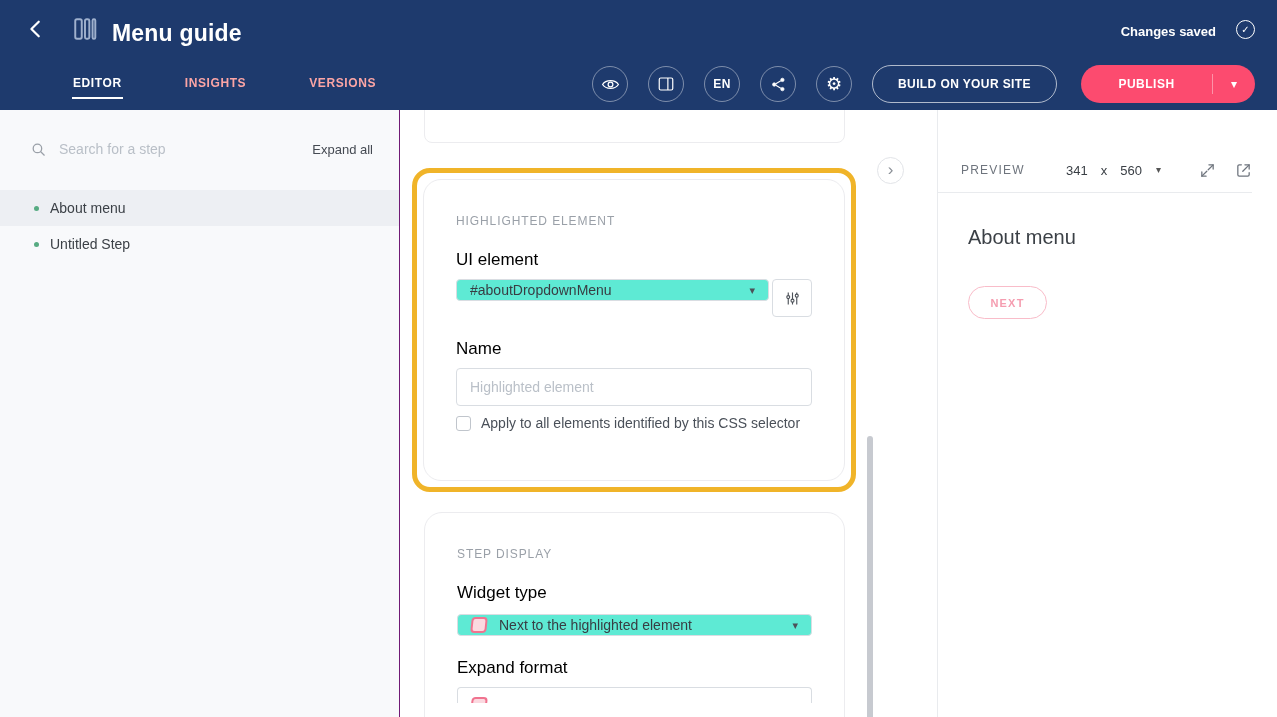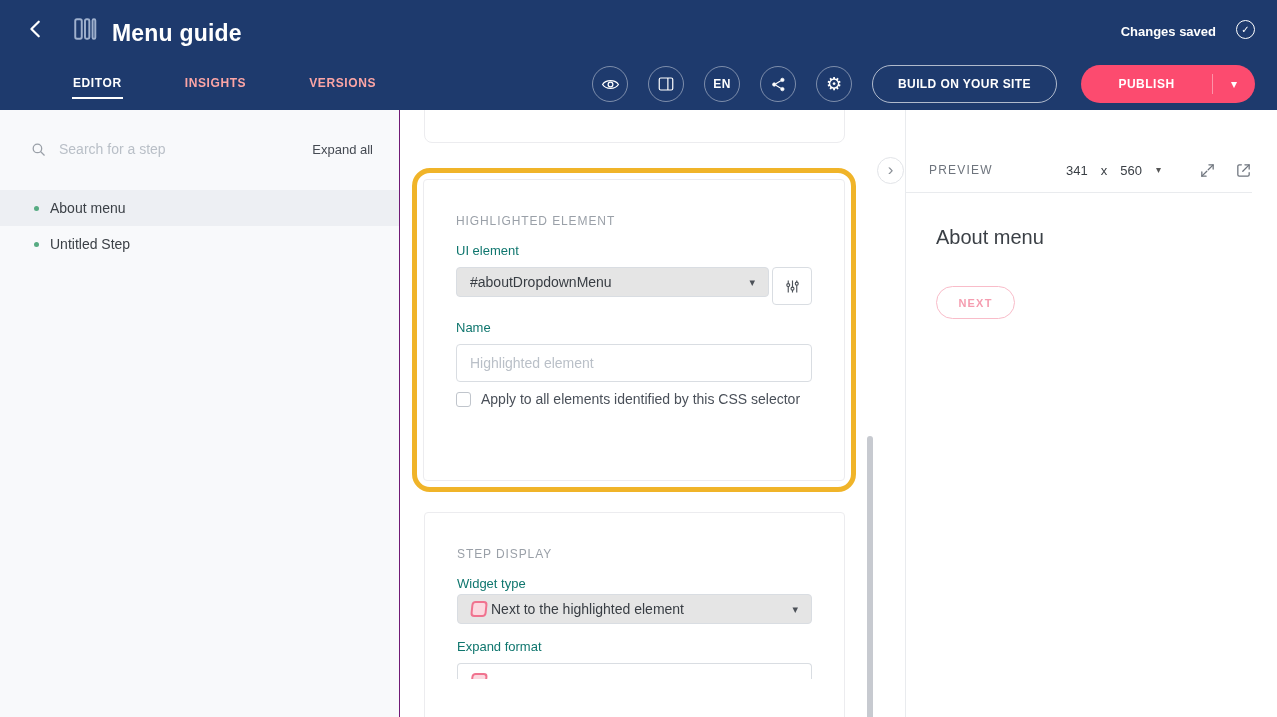--- a/index.html
+++ b/index.html
@@ -39,46 +39,46 @@
   .search-input{flex:1;min-width:0;border:none;background:transparent;outline:none;font-family:inherit;font-size:14px;color:#333}
   .search-input::placeholder{color:#b9bfc7}
   .expand-all{font-size:13px;color:#454a52;cursor:pointer;white-space:nowrap}
   .steps{list-style:none;margin:32px 0 0;padding:0}
   .step{height:36px;display:flex;align-items:center;gap:11px;padding-left:34px;font-size:14px;color:#3c4147;cursor:pointer}
   .step.active{background:#edeff3}
   .dot{width:5px;height:5px;border-radius:50%;background:#57ab82;flex:none}
 
   
   .editor{flex:1;position:relative;background:#fff;overflow:hidden}
-  .card{background:#fff;border:1px solid #ececef;border-radius:4px}
+  .card{background:#fff;border:1px solid #ececef;border-radius:18px}
   .partial-top{position:absolute;left:24px;top:-14px;width:421px;height:47px;border-radius:8px}
   .highlight{position:absolute;left:12px;top:58px;width:444px;height:324px;border:5px solid #f0b429;border-radius:18px;padding:6px;background:#fff}
   .he-card{width:100%;height:100%;padding:0 32px}
   .section-heading{margin:34px 0 0;font-size:12px;font-weight:400;color:#9aa0a8;letter-spacing:.9px}
-  .field-label{display:block;margin-top:15px;font-size:13px;color:#0f766e}
+  .field-label{display:block;margin-top:22px;font-size:17px;color:#000000}
   .select-row{display:flex;gap:3px;margin-top:9px}
-  .select{flex:1;height:30px;border:1px solid #d9dde2;border-radius:4px;background:#e5e5e5;display:flex;align-items:center;gap:4px;padding:0 13px;font-size:14px;color:#383d43;cursor:pointer}
+  .select{flex:1;height:22px;border:1px solid #d9dde2;border-radius:4px;background:#5eead4;display:flex;align-items:center;gap:12px;padding:0 13px;font-size:14px;color:#383d43;cursor:pointer}
   .select .value{flex:1;text-align:left}
   .caret{font-size:11px;color:#4c5158;line-height:1}
   .adv-btn{width:40px;height:38px;border:1px solid #d9dde2;border-radius:4px;background:#fff;display:flex;align-items:center;justify-content:center;color:#4c5158;cursor:pointer;flex:none}
   .text-input{display:block;width:100%;height:38px;margin-top:9px;border:1px solid #d9dde2;border-radius:4px;padding:0 13px;font-family:inherit;font-size:14px;color:#333;outline:none;background:#fff}
   .text-input::placeholder{color:#bac0c8}
   .checkbox-row{display:flex;align-items:center;gap:10px;margin-top:9px}
   .checkbox{width:15px;height:15px;border:1.5px solid #c0c5cc;border-radius:3px;background:#fff;flex:none;cursor:pointer}
   .cb-label{font-size:14px;color:#4a5059}
   .sd-card{position:absolute;left:24px;top:402px;width:421px;height:340px;padding:0 32px}
   .widget-icon{width:16px;height:16px;border:2px solid #f0738f;background:#fbd9e0;border-radius:4px;flex:none;transform:skewX(-6deg)}
   .partial-select{margin-top:9px;height:16px;border:1px solid #d9dde2;border-bottom:none;border-radius:4px 4px 0 0;display:flex;padding:9px 13px 0;overflow:hidden;cursor:pointer;background:#fff}
   .scroll-thumb{position:absolute;left:467px;top:326px;width:6px;height:290px;background:#c7cad0;border-radius:3px;cursor:pointer}
 
   
   .collapse-btn{position:absolute;left:877px;top:47px;width:27px;height:27px;border-radius:50%;background:#fff;border:1px solid #e2e4e8;color:#8b9097;display:flex;align-items:center;justify-content:center;font-size:17px;line-height:1;cursor:pointer;z-index:5;padding:0 0 2px;font-family:inherit}
 
   
-  .preview{width:372px;flex:none;background:#fff;border-left:1px solid #e9ebee;display:flex;flex-direction:column}
+  .preview{width:340px;flex:none;background:#fff;border-left:1px solid #e9ebee;display:flex;flex-direction:column}
   .preview-header{display:flex;align-items:center;margin:38px 25px 0 0;padding-left:23px;height:45px;border-bottom:1px solid #e9ebee;flex:none}
   .pv-label{font-size:12px;letter-spacing:1.2px;color:#6e747d}
   .dims{display:flex;align-items:center;gap:13px;margin-left:auto;font-size:13px;color:#3a3f45;cursor:pointer}
   .dims .caret{font-size:10px;margin-left:1px;color:#555}
   .pv-icon-btn{background:none;border:none;color:#6e747d;cursor:pointer;padding:0;display:flex;margin-left:19px}
   .pv-icon-btn.first{margin-left:38px}
   .preview-body{padding:33px 0 0 30px}
   .pv-title{margin:0;font-size:20px;font-weight:400;color:#3b4046}
   .next-btn{display:block;margin-top:37px;width:79px;height:33px;border-radius:17px;border:1.5px solid #f9bcc9;background:#fff;color:#f59db0;font-size:11px;font-weight:700;letter-spacing:1.2px;cursor:pointer;font-family:inherit}
 
@@ -218,21 +218,21 @@
         <div class="checkbox-row">
           <span class="checkbox"></span>
           <span class="cb-label">Apply to all elements identified by this CSS selector</span>
         </div>
       </section>
     </div>
 
     <section class="card sd-card">
       <h2 class="section-heading">STEP DISPLAY</h2>
       <label class="field-label">Widget type</label>
-      <div class="select" style="margin-top:3px">
+      <div class="select" style="margin-top:11px">
         <span class="widget-icon"></span>
         <span class="value">Next to the highlighted element</span>
         <span class="caret">▾</span>
       </div>
       <label class="field-label">Expand format</label>
       <div class="partial-select">
         <span class="widget-icon"></span>
       </div>
     </section>
 

